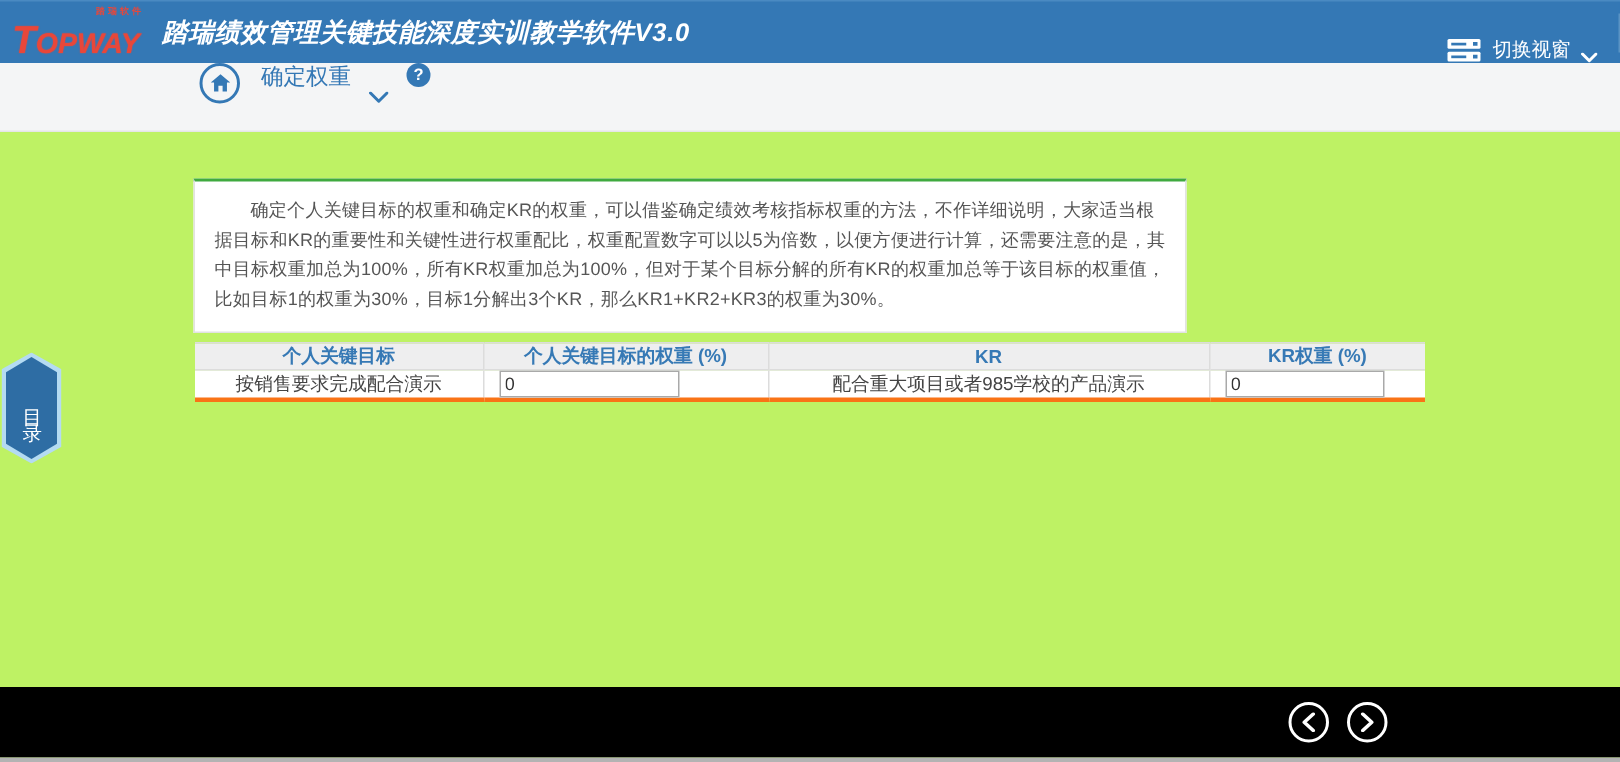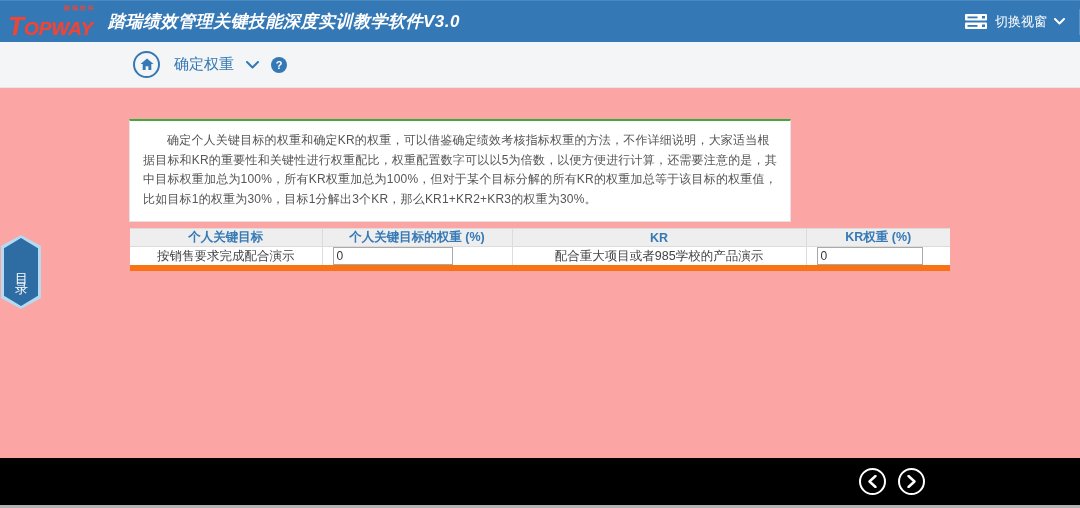--- a/index.html
+++ b/index.html
@@ -2,21 +2,21 @@
 <html><head>
 <meta charset="utf-8">
 <style>
   * { margin: 0; padding: 0; box-sizing: border-box; }
   html, body { width: 1080px; height: 508px; overflow: hidden; }
   body {
     font-family: "Liberation Sans", "DejaVu Sans", sans-serif;
     background: #ffffff;
     position: relative;
   }
-  .stage { position: absolute; width: 1080px; height: 508px; background: #fca5a5; }
+  .stage { position: absolute; width: 1080px; height: 508px; background: #bef264; }
 
   
   .topbar {
     position: absolute; left: 0; top: 0; width: 1080px; height: 42px;
     background: #3478b5; border-top: 1px solid #4a8ac2;
     display: flex; align-items: center; color: #fff;
   }
   .logo { margin-left: 8px; width: 90px; position: relative; cursor: pointer; line-height: 1; }
   .logo-sub {
     position: absolute; top: 1px; right: 2px;
@@ -25,32 +25,32 @@
   .logo-main {
     font-size: 19px; font-weight: bold; font-style: italic;
     color: #e8473a; letter-spacing: 0; padding-top: 9px;
     text-shadow: 0 0 1px #e8473a;
   }
   .logo-main::first-letter { font-size: 26px; }
   .app-title { font-size: 17px; font-weight: bold; margin-left: 10px; letter-spacing: 0.5px; font-style: italic; }
 
   .topbar-right { margin-left: auto; display: flex; align-items: center; height: 100%; }
   .topbar-item {
-    display: flex; align-items: center; gap: 7px; padding: 0 14px;
+    display: flex; align-items: flex-end; gap: 7px; padding: 0 14px;
     height: 100%; cursor: pointer; font-size: 13px;
   }
   .topbar-sep { width: 1px; height: 26px; background: #5a93c4; }
 
   .svg-icon { display: block; }
 
   
   .crumbbar {
     position: absolute; left: 0; top: 42px; width: 1080px; height: 46px;
     background: #f4f5f6; border-bottom: 1px solid #e5e6e7;
-    display: flex; align-items: center;
+    display: flex; 
   }
   .home-btn {
     margin-left: 133px; width: 27px; height: 27px; border: 2px solid #3478b5;
     border-radius: 50%; display: flex; align-items: center; justify-content: center;
     cursor: pointer; background: #f4f5f6;
   }
   .crumb-label { margin-left: 14px; font-size: 15px; color: #3478b5; cursor: pointer; }
   .crumb-chev { margin-left: 12px; cursor: pointer; display: flex; align-items: center; }
   .help-btn {
     margin-left: 12px; width: 16px; height: 16px; border-radius: 50%;
@@ -74,21 +74,21 @@
     position: absolute; left: 130px; top: 228px; width: 820px;
     border-collapse: collapse; table-layout: fixed;
   }
   .weight-table th {
     background: #eeeeef; color: #3679b5; font-size: 12.5px; font-weight: bold;
     height: 14px; text-align: center; border: 1px solid #dcdcdc; border-left: none; border-right: none;
   }
   .weight-table th + th, .weight-table td + td { border-left: 1px solid #dcdcdc; }
   .weight-table td {
     background: #fff; color: #444; font-size: 12.5px; height: 20px;
-    text-align: center; border-bottom: 6px solid #f97316;
+    text-align: center; border-bottom: 3px solid #f97316;
   }
   .weight-table td.input-cell { text-align: left; padding-left: 10px; }
   .cell-input {
     width: 120px; height: 18px; border: 1px solid #a9a9a9; font-size: 12px;
     padding: 0 3px; color: #333; font-family: "Liberation Sans", sans-serif;
   }
   .cell-input.small { width: 106px; }
 
   
   .toc-tab {

